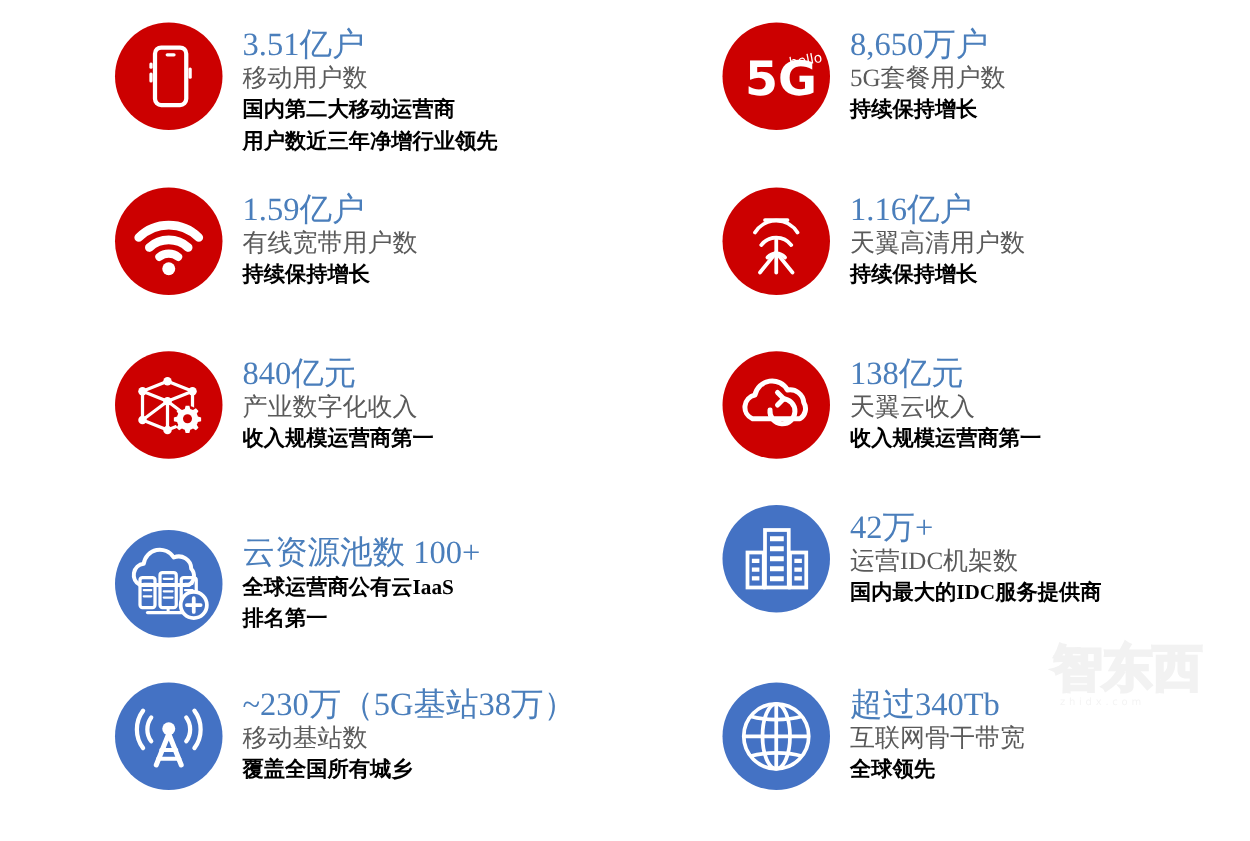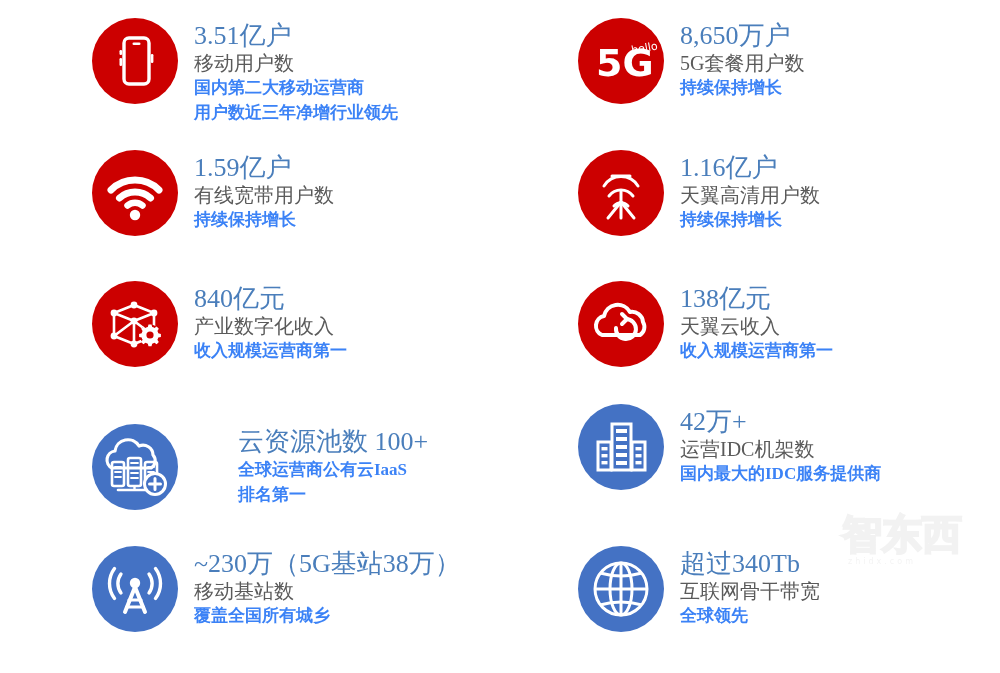--- a/index.html
+++ b/index.html
@@ -54,21 +54,21 @@
     white-space:nowrap;
     letter-spacing:0px;
   }
   .sub{
     color:#5a5a5a;
     font-size:20px;
     line-height:24px;
     white-space:nowrap;
   }
   .bold{
-    color:#3b82f6;
+    color:#000000;
     font-weight:bold;
     font-size:17px;
     line-height:25px;
     white-space:nowrap;
   }
 
   
   .watermark{
     position:absolute;
     right:12px;
@@ -157,21 +157,21 @@
           </g>
         </svg>
       </div>
       <div class="txt">
         <div class="headline">840亿元</div>
         <div class="sub">产业数字化收入</div>
         <div class="bold">收入规模运营商第一</div>
       </div>
     </div>
 
-    <div class="stat" style="top:424px;gap:44px;">
+    <div class="stat" style="top:424px;">
       <div class="badge blue" style="width:86px;height:86px;">
         <svg width="86" height="86" viewBox="0 0 86 86">
           <path d="M20 44 a9 9 0 0 1 3 -17 a13 13 0 0 1 24 -5 a10 10 0 0 1 14 9 a8.5 8.5 0 0 1 -2 13 Z" fill="none" stroke="#fff" stroke-width="3.2" stroke-linejoin="round"></path>
           <g fill="none" stroke="#fff" stroke-width="2.6">
             <rect x="20" y="38" width="12" height="24" rx="2"></rect>
             <rect x="36" y="34" width="13" height="28" rx="2"></rect>
             <rect x="53" y="38" width="12" height="24" rx="2"></rect>
           </g>
           <g stroke="#fff" stroke-width="1.8" stroke-linecap="round">
             <path d="M23 43 h6 M23 48 h6 M23 53 h6"></path>

